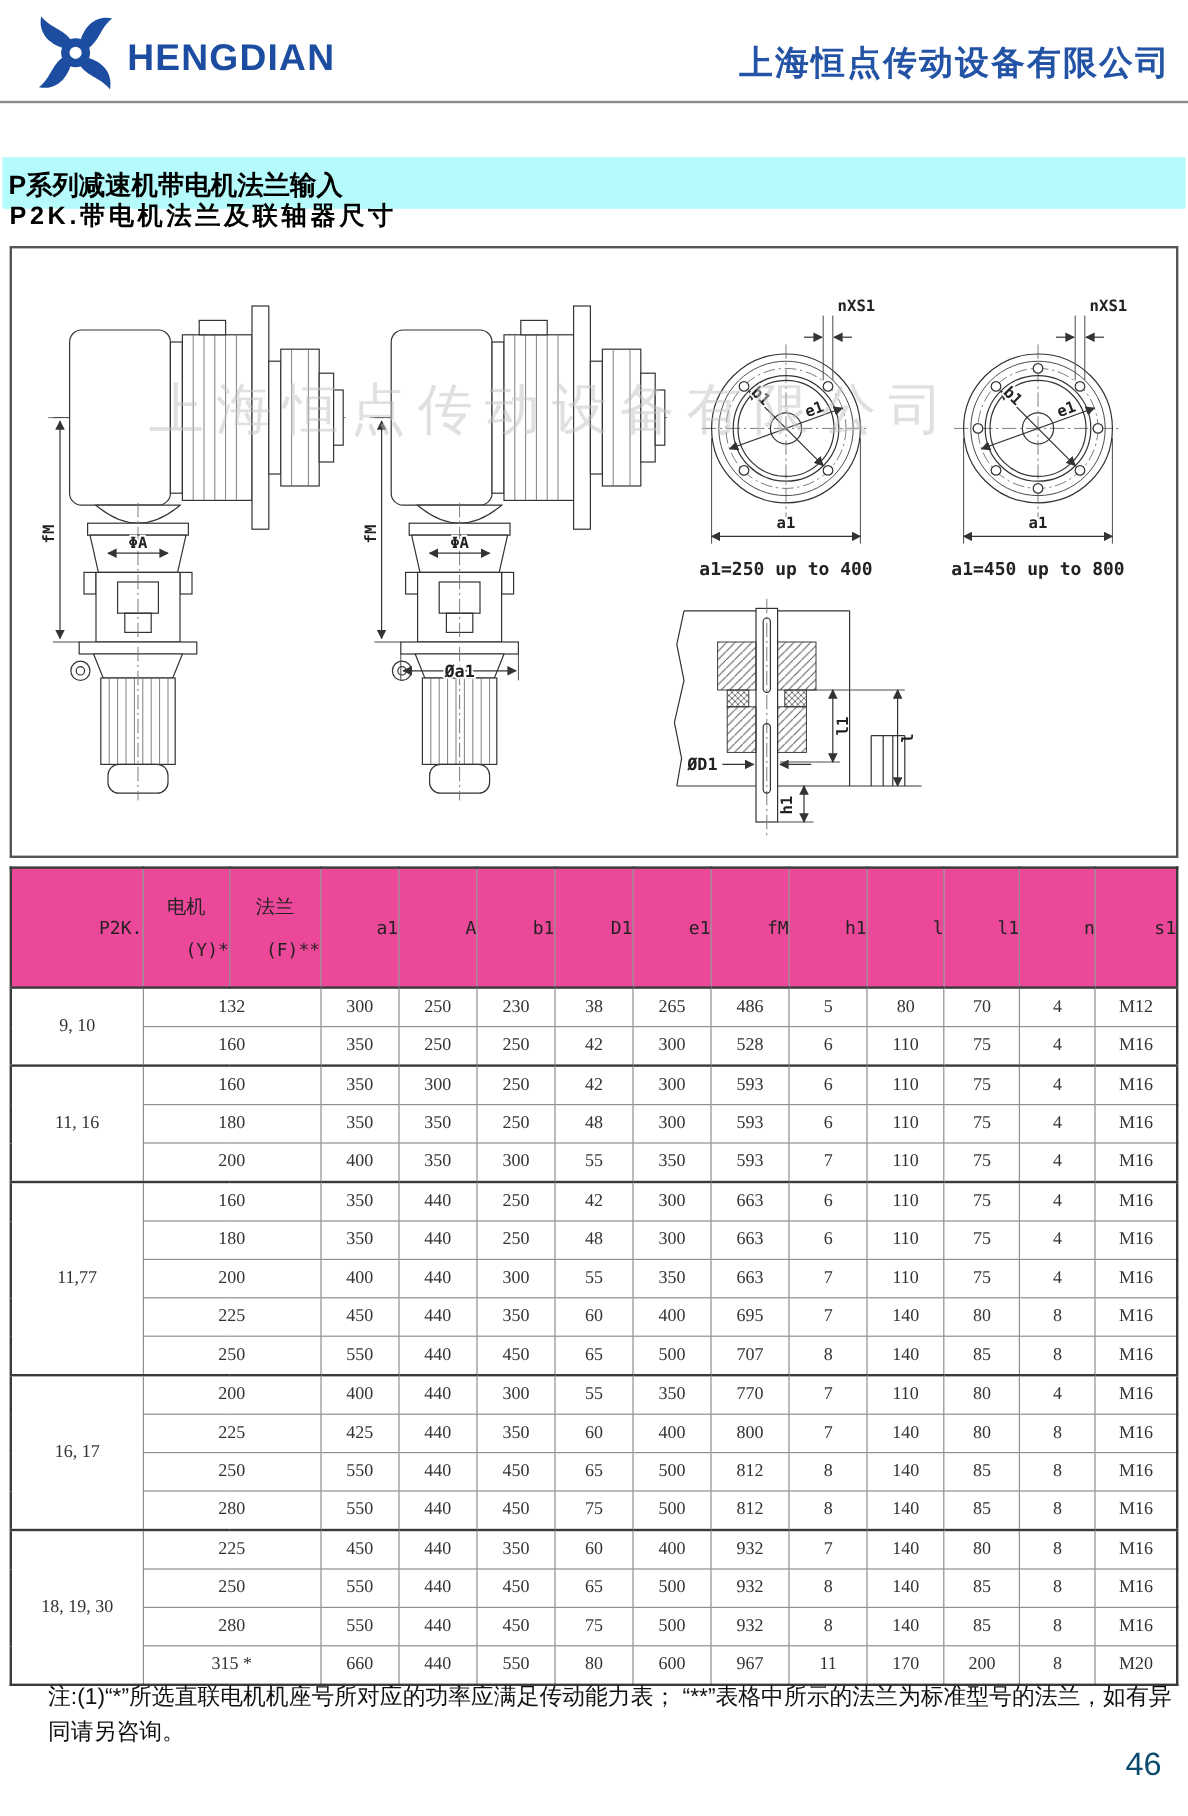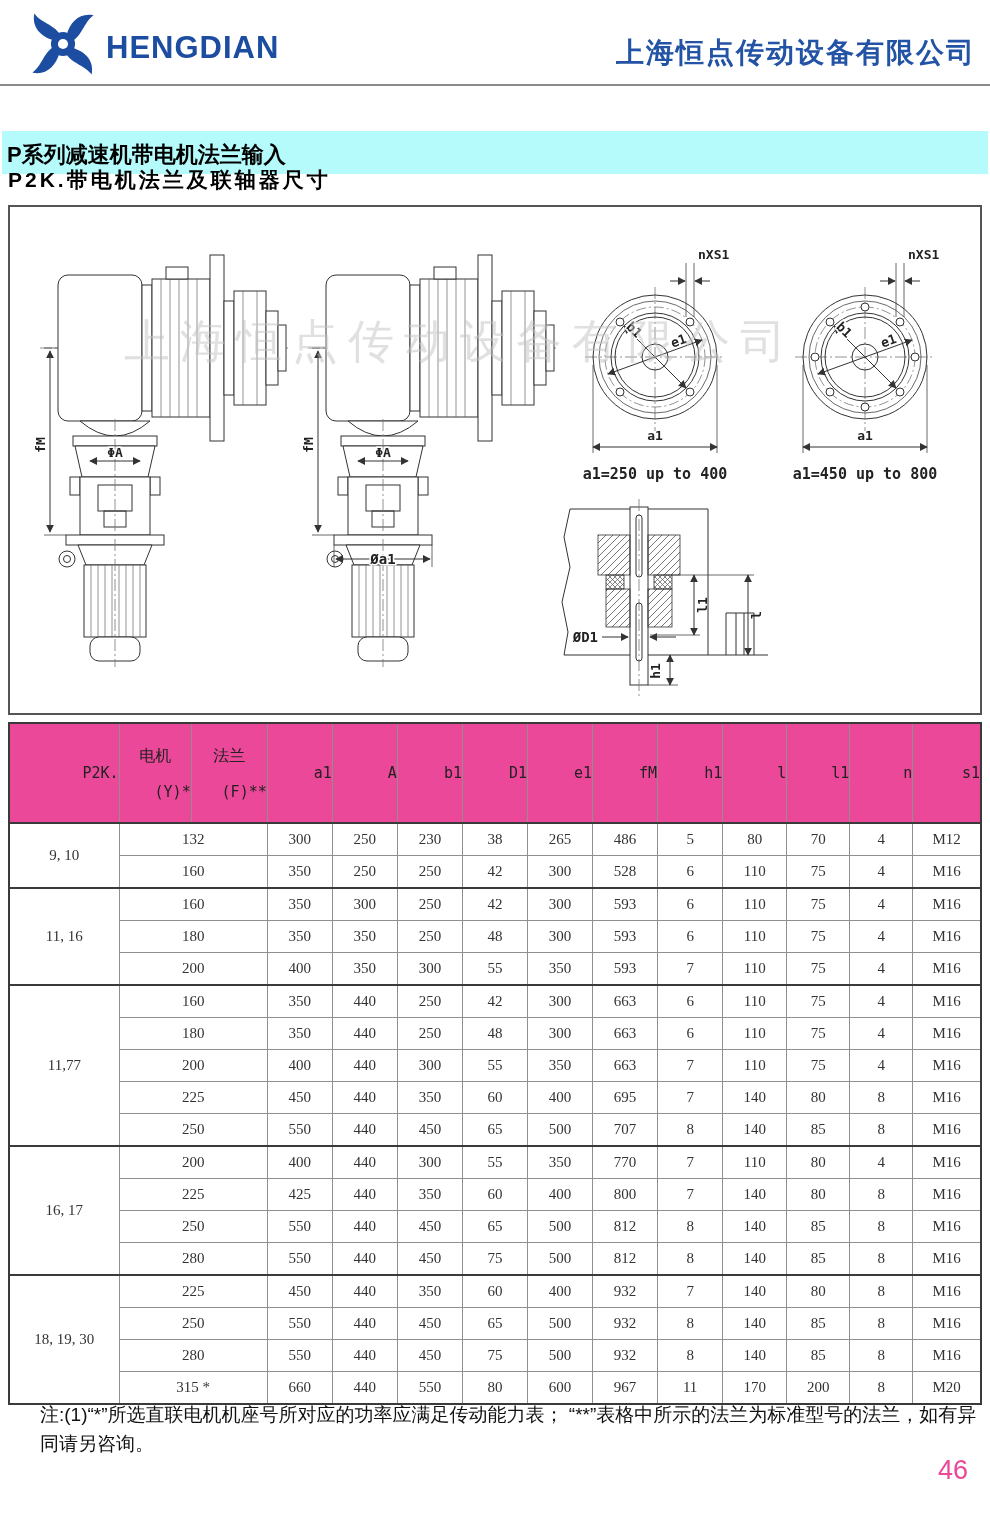--- a/index.html
+++ b/index.html
@@ -52,21 +52,21 @@
   .hd-lat{font-family:"DejaVu Sans Mono",monospace;font-size:15px;color:#222;text-align:right;}
   .hd-sub{margin-top:16px;}
   table.spec tbody td{height:31px;font-size:15px;}
   td.group-label{font-size:16px;}
   tr.group-start td{border-top:2px solid #3a3a3a;}
 
   
   .notes{position:absolute;top:1400px;left:8px;font-size:19px;font-weight:400;
          color:#111;line-height:1.55;margin-left:32px;}
   .notes .l2{padding-left:30px;}
-  .pagenum{position:absolute;top:1455px;right:22px;font-size:27px;color:#ec4899;}
+  .pagenum{position:absolute;top:1455px;right:22px;font-size:27px;color:#0c4a6e;}
 </style>
 </head>
 <body>
 
 <div class="page">
 
   <div class="logo-mark">
     <svg width="74" height="80" viewBox="-40 -40 80 80">
       <g fill="#1c4da0">
         <path d="M4 -10 C 8 -24, 18 -34, 33 -31 C 22 -23, 21 -8, 8 -2 Z"></path>

